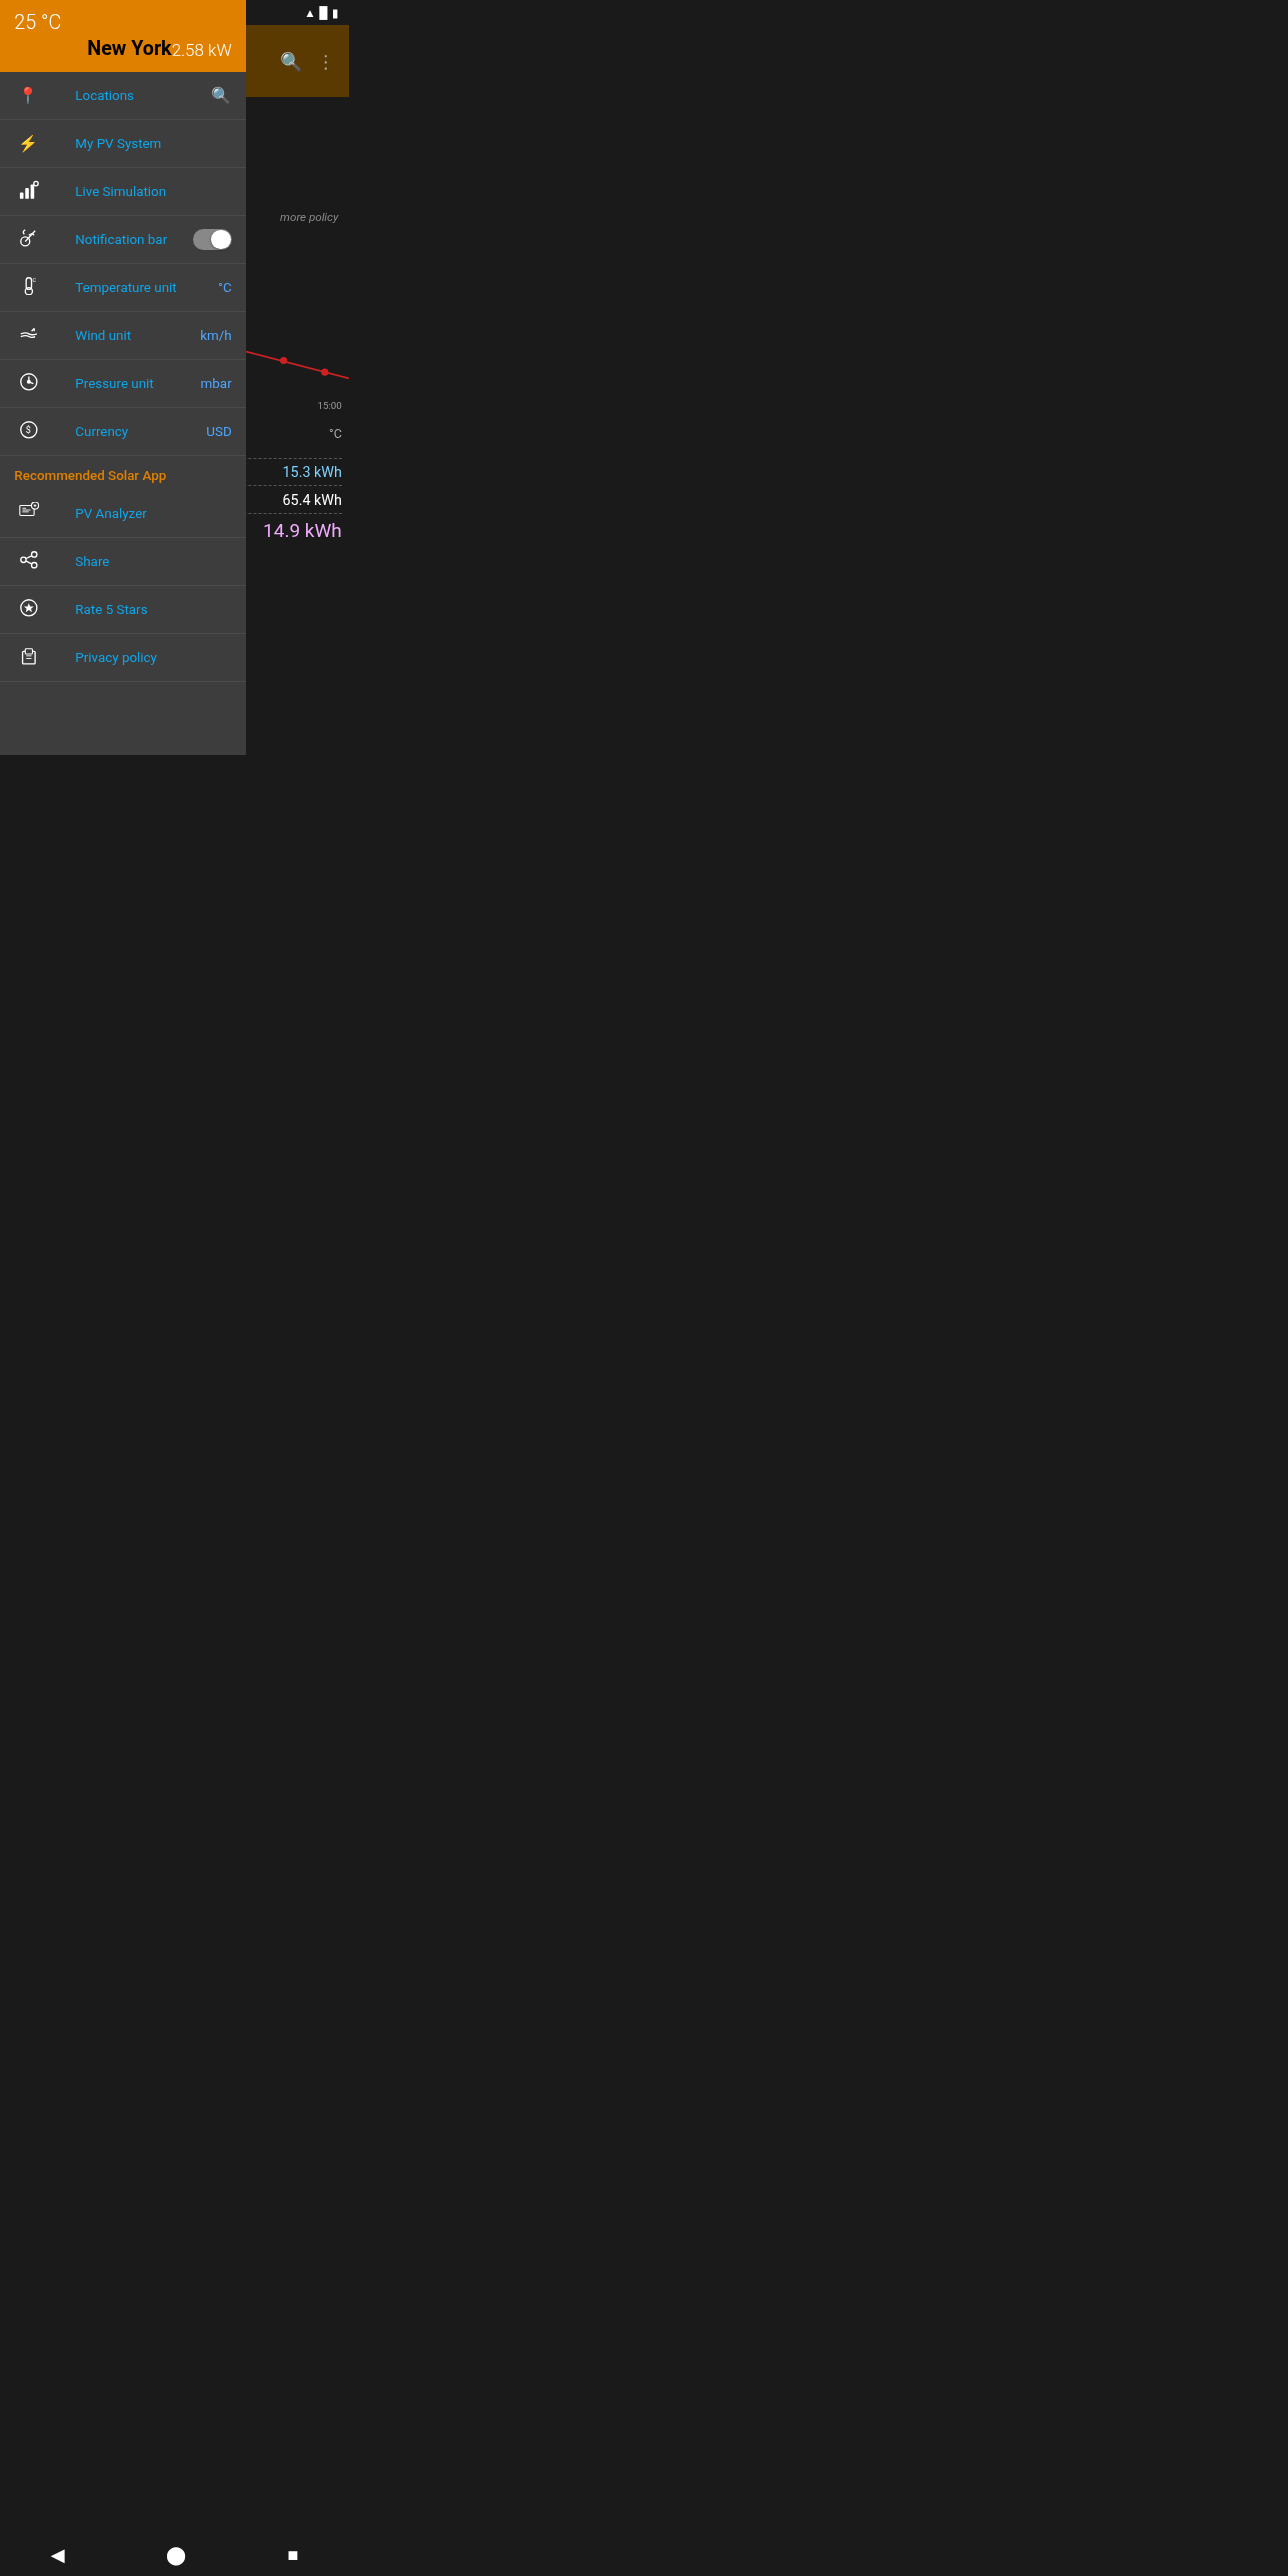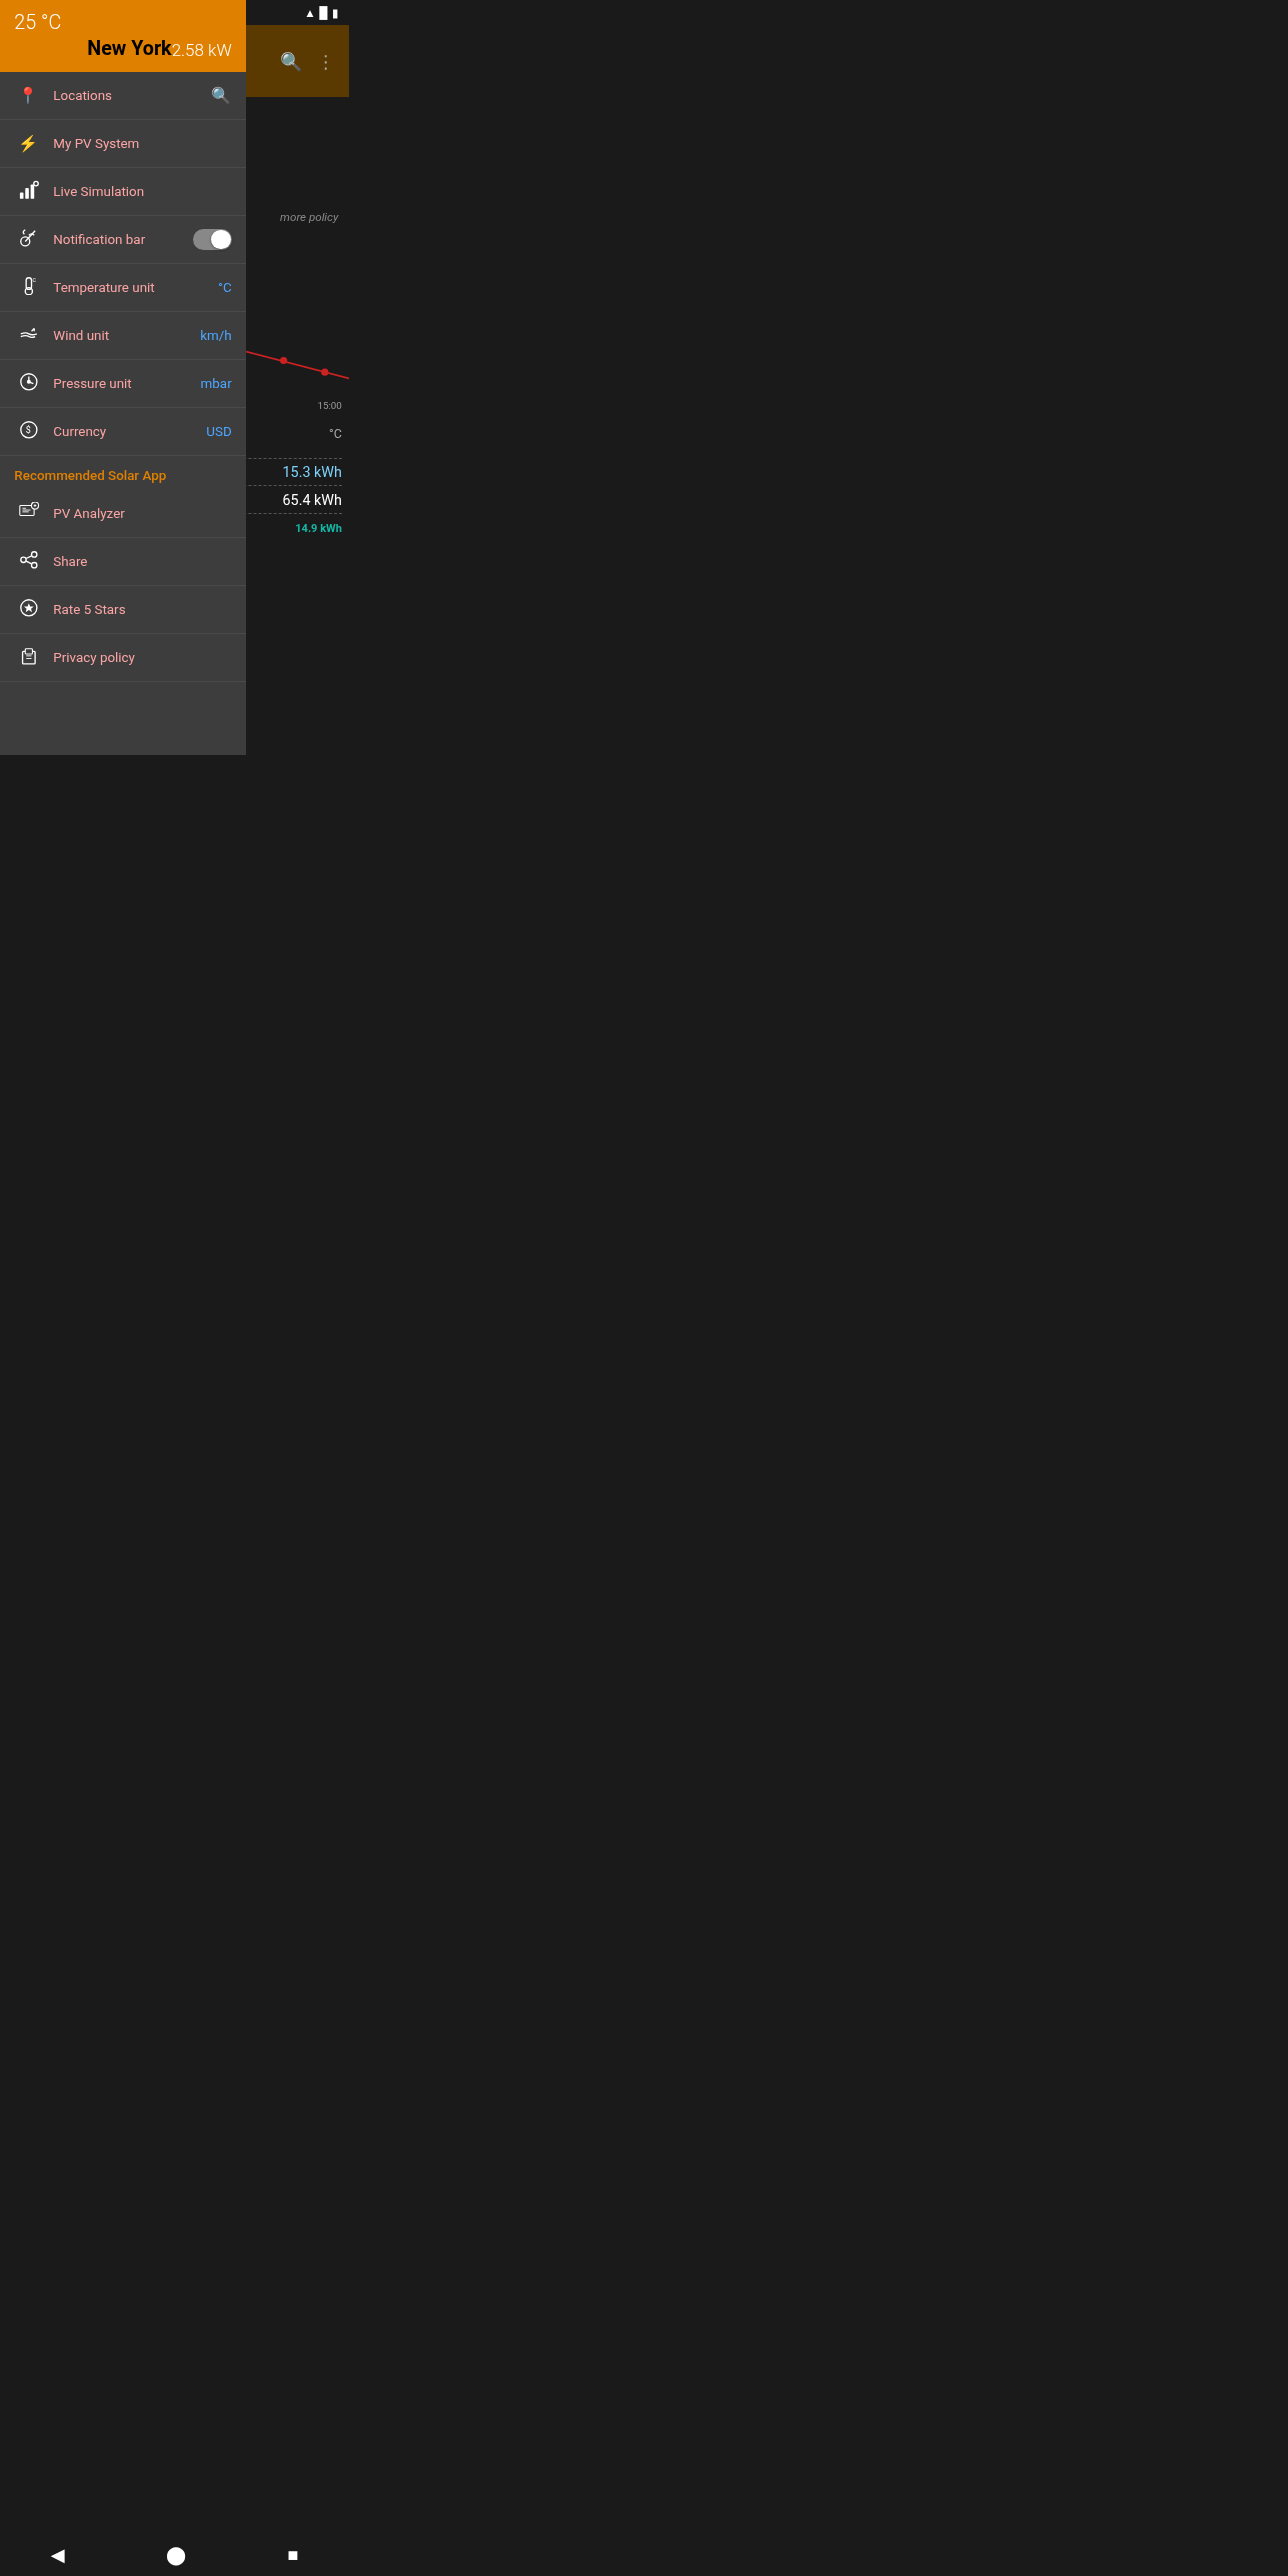--- a/index.html
+++ b/index.html
@@ -151,23 +151,23 @@
     }
 
     .drawer-icon {
       width: 29px;
       color: white;
       font-size: 16px;
       text-align: center;
       flex-shrink: 0;
     }
     .drawer-label {
-      color: #fca5a5;
+      color: #0ea5e9;
       font-size: 13.4px;
-      margin-left: 10px;
+      margin-left: 32px;
       flex: 1;
     }
     .drawer-value {
       color: #4da6ff;
       font-size: 13.4px;
     }
 
     
     .toggle-container {
       position: relative;
@@ -336,21 +336,21 @@
     <div class="kwh-divider"></div>
     <div style="text-align:right; padding: 3.6px 7.2px;">
       <span style="color:#7dd3fc; font-size:14.3px;">15.3 kWh</span>
     </div>
     <div class="kwh-divider"></div>
     <div style="text-align:right; padding: 3.6px 7.2px;">
       <span style="color:white; font-size:14.3px;">65.4 kWh</span>
     </div>
     <div class="kwh-divider"></div>
     <div style="text-align:right; padding: 3.6px 7.2px;">
-      <span style="color:#14b8a6; font-size:11px;font-weight:bold;">14.9 kWh</span>
+      <span style="color:#f0abfc; font-size:19px;">14.9 kWh</span>
     </div>
   </div>
 </div>
 
 <div class="drawer">
 
   <div class="drawer-header">
     <div class="drawer-temp">25 °C</div>
     <div class="drawer-location-row">
       <span class="drawer-location">New York</span>

